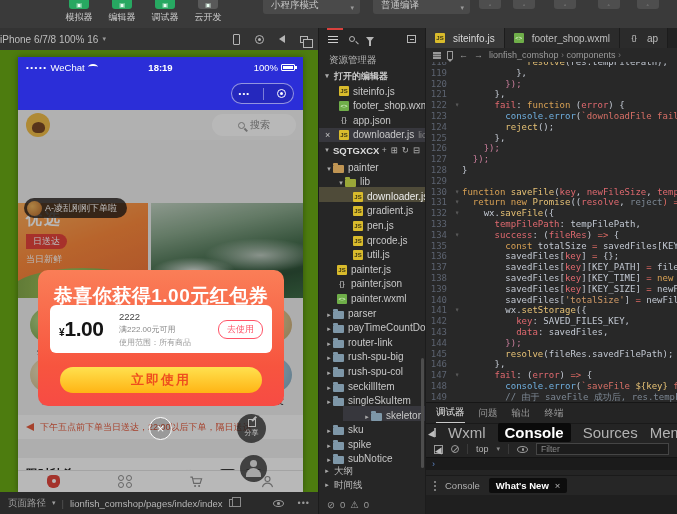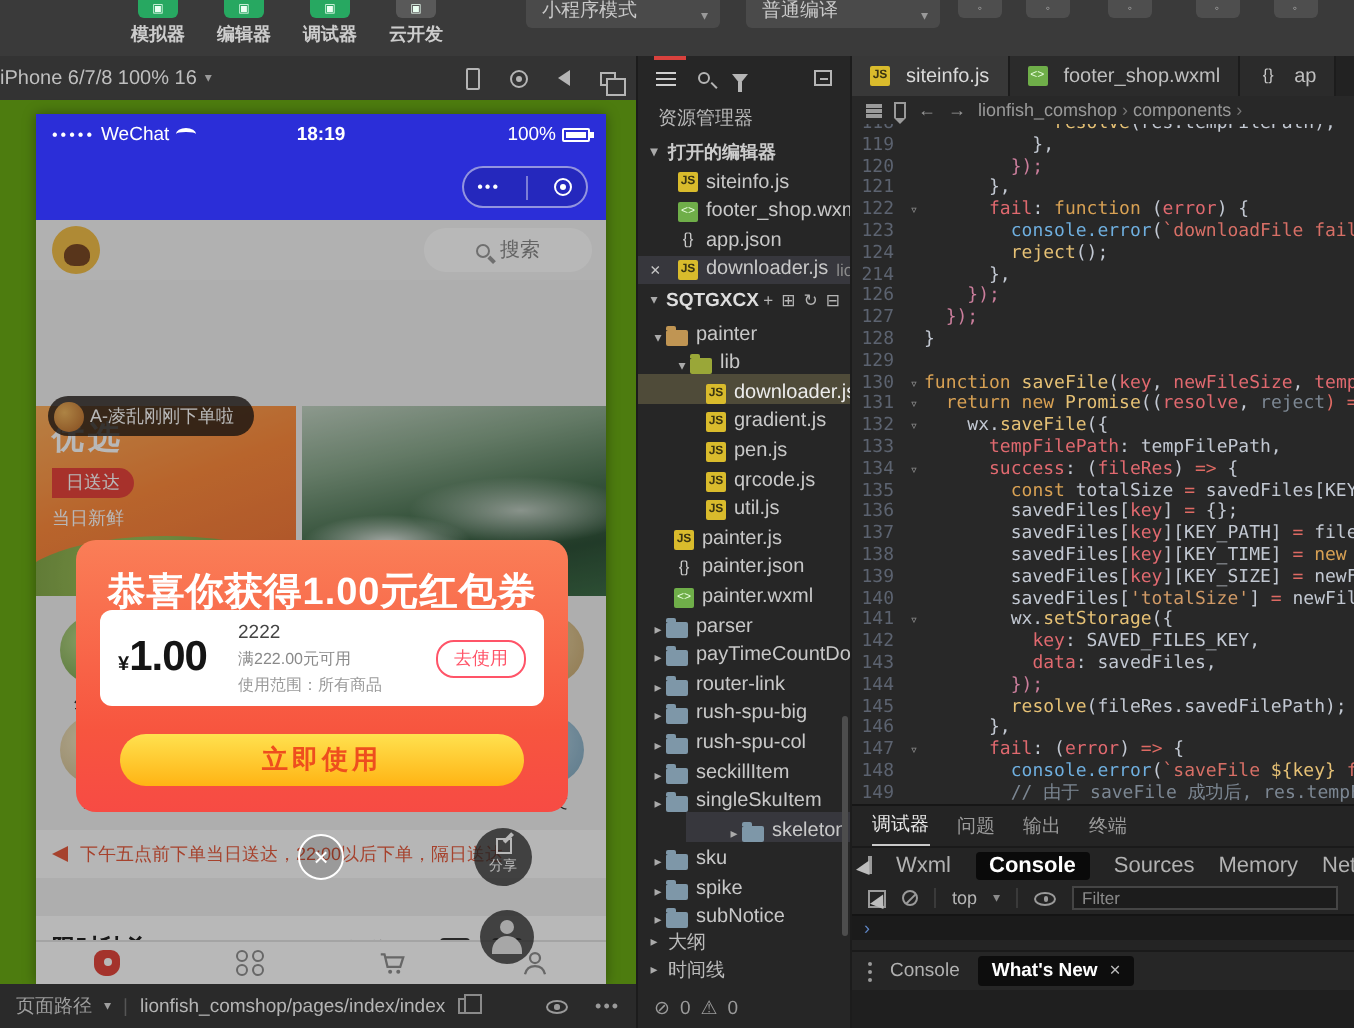--- a/index.html
+++ b/index.html
@@ -5,21 +5,21 @@
   * { margin:0; padding:0; box-sizing:border-box; }
   body { font-family:"Liberation Sans",sans-serif; background:#111; }
   .app { position:relative; width:677px; height:514px; background:#333; overflow:hidden; }
 
   
   .toolbar { position:absolute; top:0; left:0; right:0; height:28px; background:#3a3a3a; overflow:hidden; z-index:20; }
   .tb-left { position:absolute; left:62px; top:0; display:flex; gap:9px; }
   .tb-btn { width:34px; display:flex; flex-direction:column; align-items:center; cursor:pointer; }
   .tb-ic { width:20px; height:15px; margin-top:-6px; border-radius:3px; background:#27a861; color:#eafff2; font-size:6px; display:flex; align-items:flex-end; justify-content:center; padding-bottom:1px; }
   .tb-ic.gray { background:#595959; }
-  .tb-lbl { font-size:9px; color:#cdcdcd; margin-top:2px; white-space:nowrap;font-weight:bold; }
+  .tb-lbl { font-size:9px; color:#cdcdcd; margin-top:2px; white-space:nowrap; }
   .tb-sel { position:absolute; top:-4px; height:18px; background:#4a4a4a; border-radius:3px; color:#c9c9c9; font-size:9.5px; display:flex; align-items:flex-end; padding:0 6px 2px 8px; }
   .sel-1 { left:263px; width:97px; } .sel-2 { left:373px; width:97px; }
   .tb-sel .caret { margin-left:auto; font-size:7px; color:#9a9a9a; }
   .tb-right { position:absolute; left:477px; top:0; display:flex; gap:8px; }
   .tb-right .tb-btn { width:auto; min-width:26px; padding:0 2px;gap:37px; }
   .tb-right .tb-ic { background:#4e4e4e; width:22px; color:#bdbdbd; }
 
   
   .sim { position:absolute; left:0; top:28px; width:318px; bottom:0; background:#4d7c0f; overflow:hidden; }
   .devbar { position:absolute; top:0; left:0; right:0; height:22px; background:#333; display:flex; align-items:center; padding:0 10px; font-size:10px; color:#bfbfbf; }
@@ -190,21 +190,21 @@
   .fold { width:10px; flex:none; text-align:center; color:#8a8a8a; font-size:7px; }
   .ct { white-space:pre; flex:none; }
   .tk-v{color:#c2c8d2}.tk-k{color:#d8a154}.tk-f{color:#e6c175}.tk-p{color:#e0696f}.tk-b{color:#6fafdf}
   .tk-s{color:#d76f66}.tk-s2{color:#d19a66}.tk-c{color:#7c8793}.tk-m{color:#cb7e9c}.tk-o{color:#de6a63}
 
   
   .devtools { position:absolute; left:0; right:0; bottom:0; height:112px; background:#242424; border-top:1px solid #161616; }
   .dt-ptabs { height:20px; display:flex; align-items:stretch; gap:14px; padding:0 10px; font-size:9.5px; color:#9a9a9a; }
   .dt-ptab { display:flex; align-items:center; cursor:pointer; }
   .dt-ptab.act { color:#e8e8e8; border-bottom:1px solid #c9c9c9; }
-  .dt-ttabs { height:18px; display:flex; align-items:center; gap:12px; padding:0 8px; font-size:11px; color:#b2b2b2; border-top:1px solid #1a1a1a; }
+  .dt-ttabs { height:18px; display:flex; align-items:center; gap:12px; padding:0 8px; font-size:15px; color:#b2b2b2; border-top:1px solid #1a1a1a; }
   .i-inspect { width:9px; height:9px; border:1px solid #9a9a9a; position:relative; }
   .i-inspect:after { content:""; position:absolute; right:-2px; bottom:-2px; border-left:4px solid transparent; border-right:4px solid transparent; border-top:6px solid #bdbdbd; transform:rotate(-35deg); }
   .dt-ttab { cursor:pointer; }
   .dt-ttab.act { background:#0a0a0a; color:#fff; font-weight:bold; padding:1px 7px; border-radius:2px; }
   .dt-cbar { height:16px; display:flex; align-items:center; gap:8px; padding:0 8px; font-size:9px; color:#b5b5b5; }
   .i-noentry { width:8px; height:8px; border:1.3px solid #9a9a9a; border-radius:50%; position:relative; }
   .i-noentry:after { content:""; position:absolute; left:0; top:2.8px; width:7px; height:1.2px; background:#9a9a9a; transform:rotate(-45deg); }
   .vsep { width:1px; height:10px; background:#3a3a3a; }
   .flt { flex:1; height:12px; background:#1c1c1c; border:1px solid #454545; color:#8a8a8a; font-size:8.5px; line-height:11px; padding:0 4px; }
   .dt-out { height:13px; background:#1b1b1b; border-top:1px solid #141414; font-size:9px; color:#5f87c7; padding-left:6px; line-height:13px; }
@@ -666,21 +666,21 @@
             <span class="ln">123</span>
             <span class="fold"></span>
             <span class="ct"><span class="tk-v">        </span><span class="tk-b">console</span><span class="tk-b">.error</span><span class="tk-v">(</span><span class="tk-s">`downloadFile failed</span></span>
           </div>
           <div class="cl">
             <span class="ln">124</span>
             <span class="fold"></span>
             <span class="ct"><span class="tk-v">        </span><span class="tk-f">reject</span><span class="tk-v">();</span></span>
           </div>
           <div class="cl">
-            <span class="ln">214</span>
+            <span class="ln">125</span>
             <span class="fold"></span>
             <span class="ct"><span class="tk-v">      },</span></span>
           </div>
           <div class="cl">
             <span class="ln">126</span>
             <span class="fold"></span>
             <span class="ct"><span class="tk-m">    });</span></span>
           </div>
           <div class="cl">
             <span class="ln">127</span>

